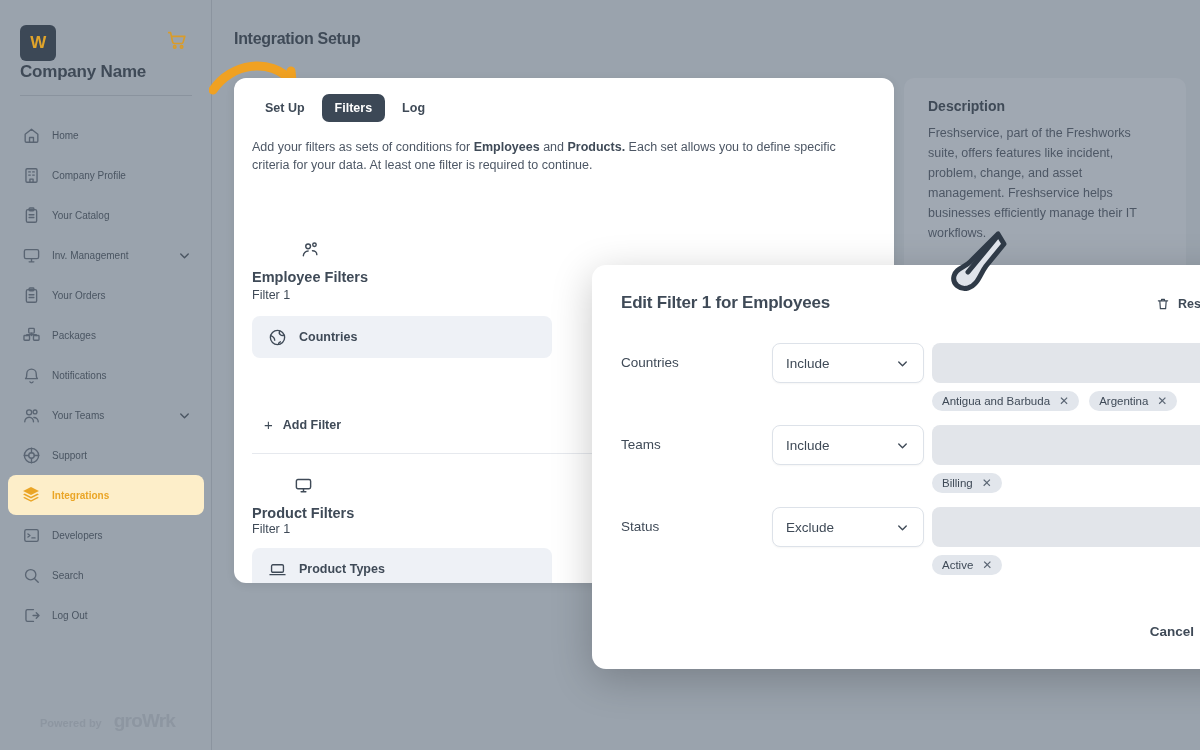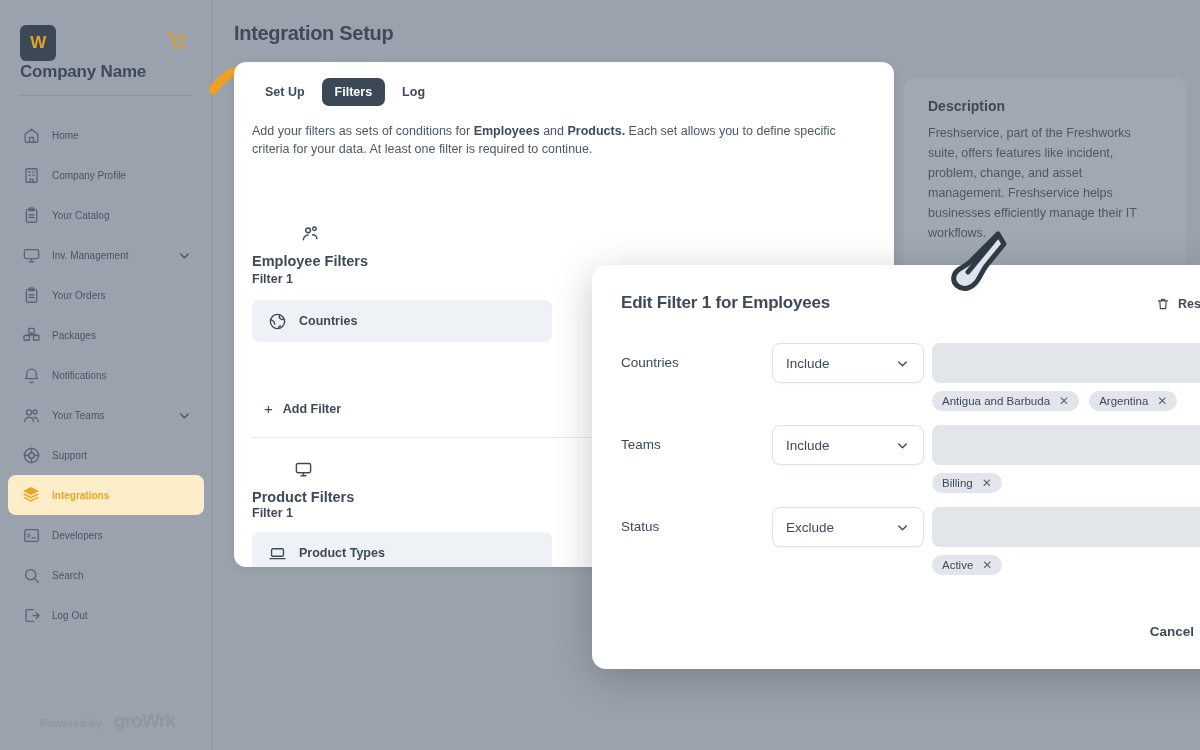--- a/index.html
+++ b/index.html
@@ -51,30 +51,30 @@
   .footer-powered {
     position: absolute; left: 40px; bottom: 18px;
     display: flex; align-items: baseline; gap: 12px;
   }
   .powered-label { font-size: 11px; font-weight: 700; color: #8d96a1; }
   .growrk-logo { font-size: 19px; font-weight: 700; color: #8d96a1; letter-spacing: -0.8px; }
 
   
   #main { position: absolute; left: 212px; top: 0; right: 0; bottom: 0; }
   .page-title {
-    position: absolute; left: 22px; top: 22px;
-    font-size: 20px; font-weight: 600; color: #3f4a57; letter-spacing: -0.3px;
+    position: absolute; left: 22px; top: 30px;
+    font-size: 16px; font-weight: 600; color: #3f4a57; letter-spacing: -0.3px;
   }
 
   
   .arrow-svg { position: absolute; left: -3px; top: 55px; pointer-events: none; }
 
   
   .card {
-    position: absolute; left: 22px; top: 62px; width: 660px; height: 505px;
+    position: absolute; left: 22px; top: 78px; width: 660px; height: 505px;
     background: #ffffff; border-radius: 12px;
     box-shadow: 0 2px 10px rgba(0,0,0,0.08);
     overflow: hidden;
   }
   .tabs { position: absolute; left: 18px; top: 16px; display: flex; align-items: center; gap: 4px; }
   .tab {
     padding: 7px 13px; border-radius: 7px; font-size: 12.5px; font-weight: 700;
     color: #3f4a57; cursor: pointer; white-space: nowrap;
   }
   .tab.active { background: #3c4856; color: #ffffff; }
@@ -83,21 +83,21 @@
     font-size: 12.5px; line-height: 18px; color: #4d5765;
   }
   .card-desc b { font-weight: 700; color: #3f4a57; }
 
   .section-head {
     position: absolute; display: flex; align-items: center; gap: 10px;
     font-size: 14.5px; font-weight: 700; color: #3f4a57; flex-direction: column;
   }
   .section-head .sh-icon { color: #3f4a57; display: flex; }
   .filter-label {
-    position: absolute; font-size: 12.5px; font-weight: 700; color: #3f4a57;
+    position: absolute; font-size: 12.5px; font-weight: 400; color: #3f4a57;
   }
   .filter-row {
     position: absolute; display: flex; align-items: center;
     height: 42px; background: #eef1f6; border-radius: 8px; padding: 0 16px; gap: 12px;
   }
   .filter-row .fr-icon { color: #3f4a57; display: flex; }
   .filter-row .fr-label { font-size: 12.5px; font-weight: 600; color: #3f4a57; }
   .row-actions { position: absolute; display: flex; align-items: center; gap: 22px; }
   .icon-btn { cursor: pointer; display: flex; color: #3c4856; }
   .icon-btn.muted { color: #aab2bd; }

